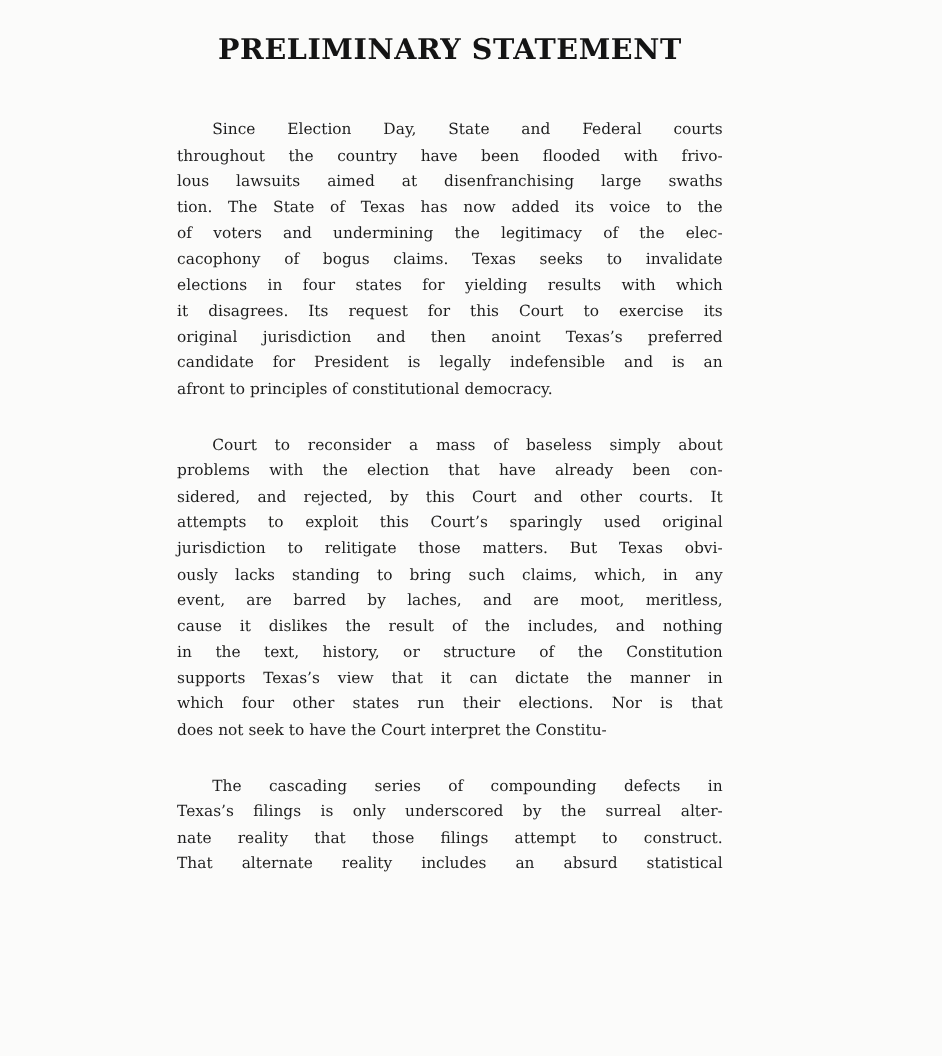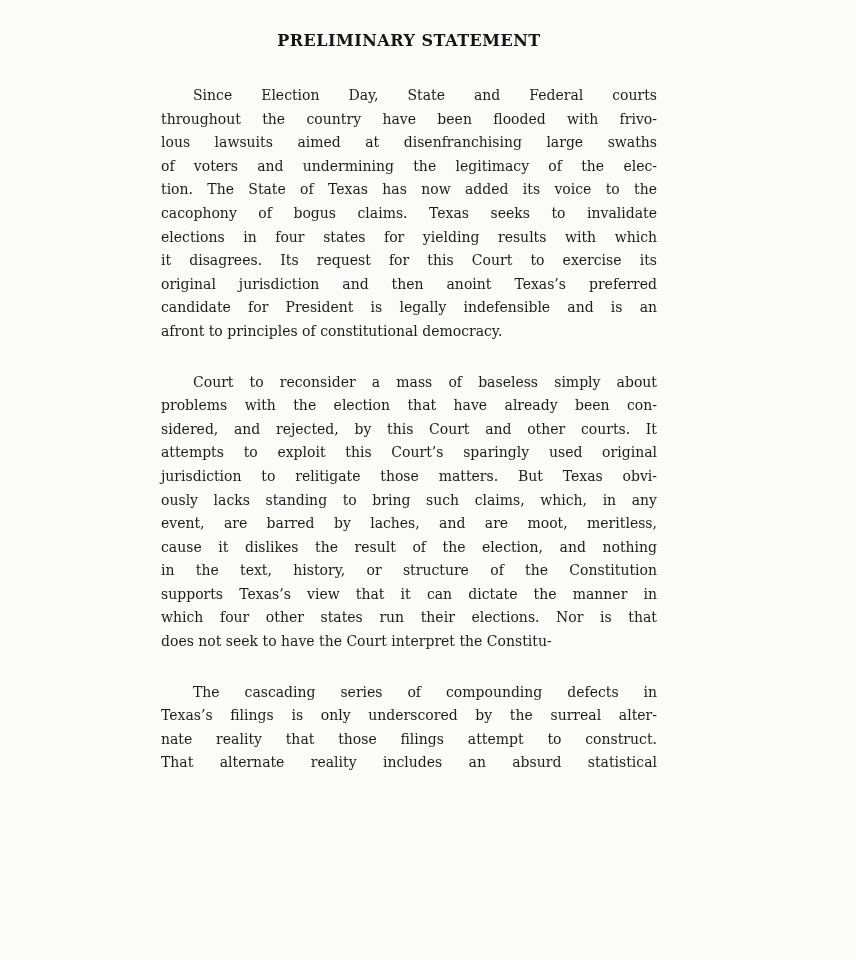--- a/index.html
+++ b/index.html
@@ -16,25 +16,25 @@
     color: #1c1c1c;
   }
   .page {
     position: absolute;
     left: 161px;
     top: 0;
     width: 496px;
     padding-top: 31px;
   }
   .title {
-    font-size: 16px;
+    font-size: 26px;
     font-weight: bold;
     text-align: center;
     letter-spacing: 0.5px;
-    margin: 0 0 34px 0;
+    margin: 0 0 46px 0;
     color: #141414;
   }
   .body-text {
     font-size: 14px;
   }
   .para {
     margin: 0 0 27px 0;
   }
   .line {
     line-height: 23.6px;
@@ -64,38 +64,38 @@
 </head>
 <body style="background: rgb(251, 251, 250); color: rgb(28, 28, 28);">
 
 <div class="page">
   <h1 class="title">PRELIMINARY STATEMENT</h1>
   <div class="body-text">
       <div class="para">
         <div class="line">Since Election Day, State and Federal courts</div>
         <div class="line">throughout the country have been flooded with frivo-</div>
         <div class="line">lous lawsuits aimed at disenfranchising large swaths</div>
+        <div class="line">tion. The State of Texas has now added its voice to the</div>
         <div class="line">of voters and undermining the legitimacy of the elec-</div>
-        <div class="line">tion. The State of Texas has now added its voice to the</div>
         <div class="line">cacophony of bogus claims. Texas seeks to invalidate</div>
         <div class="line">elections in four states for yielding results with which</div>
         <div class="line">it disagrees. Its request for this Court to exercise its</div>
         <div class="line">original jurisdiction and then anoint Texas’s preferred</div>
         <div class="line">candidate for President is legally indefensible and is an</div>
         <div class="line">afront to principles of constitutional democracy.</div>
       </div>
       <div class="para">
         <div class="line">Court to reconsider a mass of baseless simply about</div>
         <div class="line">problems with the election that have already been con-</div>
         <div class="line">sidered, and rejected, by this Court and other courts. It</div>
         <div class="line">attempts to exploit this Court’s sparingly used original</div>
         <div class="line">jurisdiction to relitigate those matters. But Texas obvi-</div>
         <div class="line">ously lacks standing to bring such claims, which, in any</div>
         <div class="line">event, are barred by laches, and are moot, meritless,</div>
-        <div class="line">cause it dislikes the result of the election, and nothing</div>
+        <div class="line">cause it dislikes the result of the includes, and nothing</div>
         <div class="line">in the text, history, or structure of the Constitution</div>
         <div class="line">supports Texas’s view that it can dictate the manner in</div>
         <div class="line">which four other states run their elections. Nor is that</div>
         <div class="line">does not seek to have the Court interpret the Constitu-</div>
       </div>
       <div class="para continued">
         <div class="line">The cascading series of compounding defects in</div>
         <div class="line">Texas’s filings is only underscored by the surreal alter-</div>
         <div class="line">nate reality that those filings attempt to construct.</div>
         <div class="line">That alternate reality includes an absurd statistical</div>

